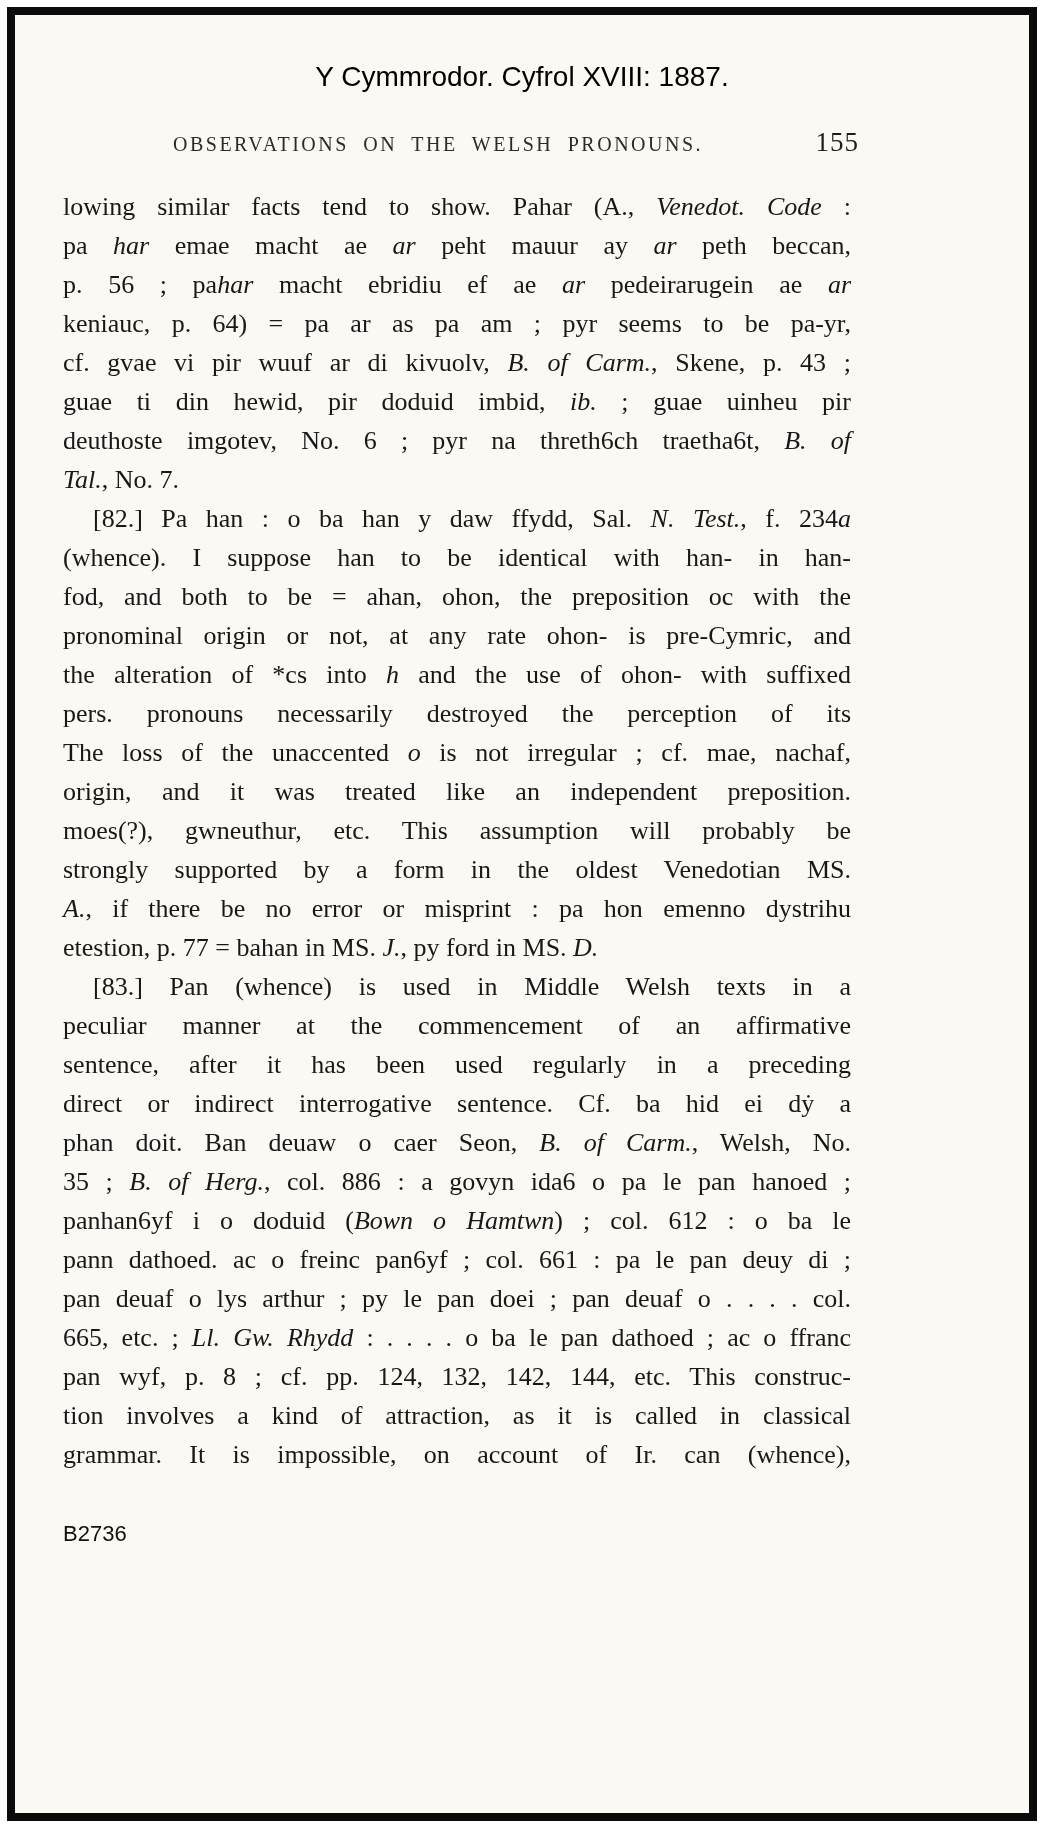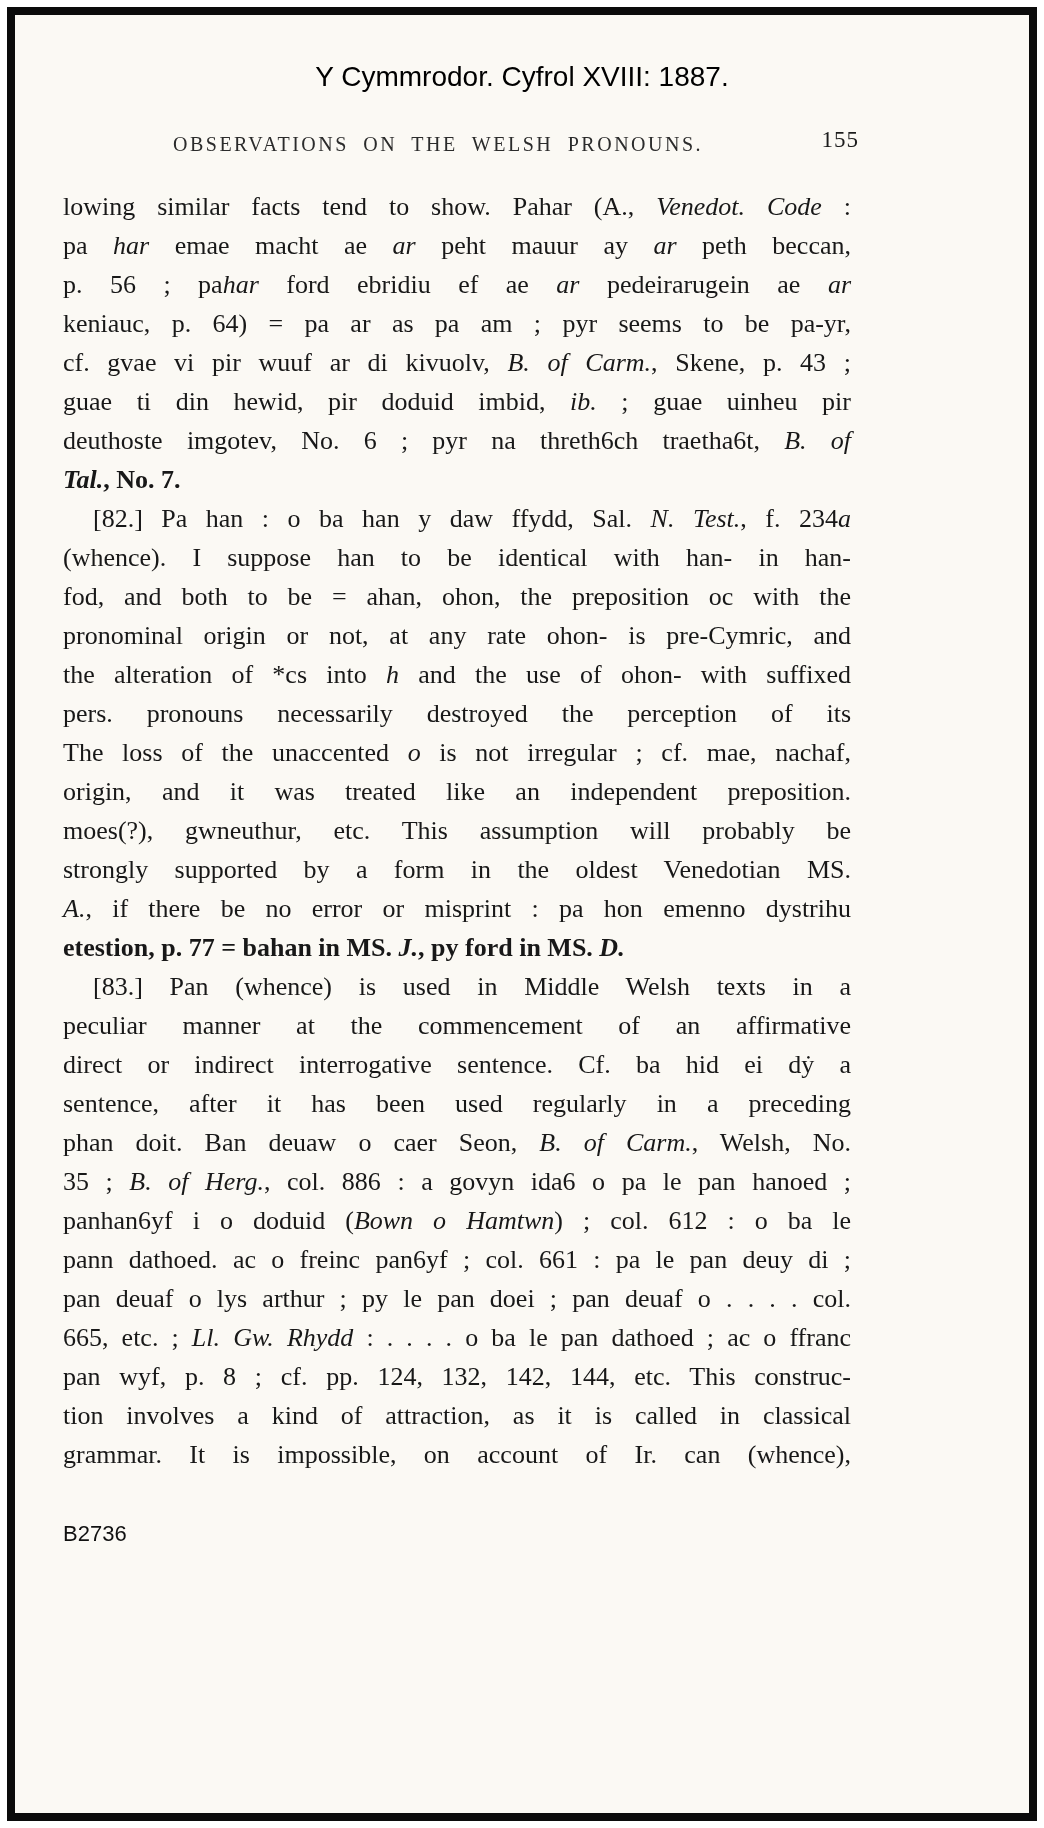--- a/index.html
+++ b/index.html
@@ -41,36 +41,36 @@
     text-align: center;
     font-size: 20px;
     letter-spacing: 2.5px;
     word-spacing: 7px;
     color: #2b2b2b;
     padding-right: 60px;
   }
   .page-number {
     position: absolute;
     right: 2px; top: -6px;
-    font-size: 23px;
+    font-size: 27px;
     letter-spacing: 1px;
     color: #1c1c1c;
   }
   .body-text {
     position: absolute;
     top: 172px; left: 48px; width: 788px;
     font-size: 26px;
     line-height: 39px;
     color: #181818;
   }
   .line {
     text-align: justify;
     text-align-last: justify;
   }
-  .line.last { text-align-last: left; font-weight: bold; }
+  .line.last { text-align-last: left; }
   .line.indent { padding-left: 30px; }
   .it { font-style: italic; }
   .footer {
     position: absolute;
     top: 1506px; left: 48px; width: 788px;
     text-align: left;
     font-family: "Liberation Sans", "DejaVu Sans", sans-serif;
     font-size: 22px;
     color: #111111;
   }
@@ -85,42 +85,42 @@
       <div class="scan-title">Y Cymmrodor. Cyfrol XVIII: 1887.</div>
 
       <div class="headrow">
         <div class="running-head">OBSERVATIONS ON THE WELSH PRONOUNS.</div>
         <div class="page-number">155</div>
       </div>
 
       <div class="body-text">
           <div class="line"><span>lowing similar facts tend to show.  Pahar (A., </span><span class="it">Venedot. Code</span><span> :</span></div>
           <div class="line"><span>pa </span><span class="it">har</span><span> emae macht ae </span><span class="it">ar</span><span> peht mauur ay </span><span class="it">ar</span><span> peth beccan,</span></div>
-          <div class="line"><span>p. 56 ; pa</span><span class="it">har</span><span> ford ebridiu ef ae </span><span class="it">ar</span><span> pedeirarugein ae </span><span class="it">ar</span></div>
+          <div class="line"><span>p. 56 ; pa</span><span class="it">har</span><span> macht ebridiu ef ae </span><span class="it">ar</span><span> pedeirarugein ae </span><span class="it">ar</span></div>
           <div class="line"><span>keniauc, p. 64) = pa ar as pa am ; pyr seems to be pa-yr,</span></div>
           <div class="line"><span>cf. gvae vi pir wuuf ar di kivuolv, </span><span class="it">B. of Carm.</span><span>, Skene, p. 43 ;</span></div>
           <div class="line"><span>guae ti din hewid, pir doduid imbid, </span><span class="it">ib.</span><span> ; guae uinheu pir</span></div>
           <div class="line"><span>deuthoste imgotev, No. 6 ; pyr na threth6ch traetha6t, </span><span class="it">B. of</span></div>
           <div class="line last"><span class="it">Tal.</span><span>, No. 7.</span></div>
           <div class="line indent"><span>[82.] Pa han : o ba han y daw ffydd, Sal. </span><span class="it">N. Test.</span><span>, f. 234</span><span class="it">a</span></div>
           <div class="line"><span>(whence).  I suppose han to be identical with han- in han-</span></div>
           <div class="line"><span>fod, and both to be = ahan, ohon, the preposition oc with the</span></div>
           <div class="line"><span>pronominal origin or not, at any rate ohon- is pre-Cymric, and</span></div>
           <div class="line"><span>the alteration of *cs into </span><span class="it">h</span><span> and the use of ohon- with suffixed</span></div>
           <div class="line"><span>pers. pronouns necessarily destroyed the perception of its</span></div>
           <div class="line"><span>The loss of the unaccented </span><span class="it">o</span><span> is not irregular ; cf. mae, nachaf,</span></div>
           <div class="line"><span>origin, and it was treated like an independent preposition.</span></div>
           <div class="line"><span>moes(?), gwneuthur, etc.  This assumption will probably be</span></div>
           <div class="line"><span>strongly supported by a form in the oldest Venedotian MS.</span></div>
           <div class="line"><span class="it">A.</span><span>, if there be no error or misprint : pa hon emenno dystrihu</span></div>
           <div class="line last"><span>etestion, p. 77 = bahan in MS. </span><span class="it">J.</span><span>, py ford in MS. </span><span class="it">D.</span></div>
           <div class="line indent"><span>[83.] Pan (whence) is used in Middle Welsh texts in a</span></div>
           <div class="line"><span>peculiar manner at the commencement of an affirmative</span></div>
+          <div class="line"><span>sentence, after it has been used regularly in a preceding</span></div>
           <div class="line"><span>direct or indirect interrogative sentence.  Cf. ba hid ei dẏ a</span></div>
-          <div class="line"><span>sentence, after it has been used regularly in a preceding</span></div>
           <div class="line"><span>phan doit.  Ban deuaw o caer Seon, </span><span class="it">B. of Carm.</span><span>, Welsh, No.</span></div>
           <div class="line"><span>35 ; </span><span class="it">B. of Herg.</span><span>, col. 886 : a govyn ida6 o pa le pan hanoed ;</span></div>
           <div class="line"><span>panhan6yf i o doduid (</span><span class="it">Bown o Hamtwn</span><span>) ; col. 612 : o ba le</span></div>
           <div class="line"><span>pann dathoed. ac o freinc pan6yf ; col. 661 : pa le pan deuy di ;</span></div>
           <div class="line"><span>pan deuaf o lys arthur ; py le pan doei ; pan deuaf o . . . . col.</span></div>
           <div class="line"><span>665, etc. ; </span><span class="it">Ll. Gw. Rhydd</span><span> : . . . . o ba le pan dathoed ; ac o ffranc</span></div>
           <div class="line"><span>pan wyf, p. 8 ; cf. pp. 124, 132, 142, 144, etc.  This construc-</span></div>
           <div class="line"><span>tion involves a kind of attraction, as it is called in classical</span></div>
           <div class="line"><span>grammar.  It is impossible, on account of Ir. can (whence),</span></div>
         </div>

